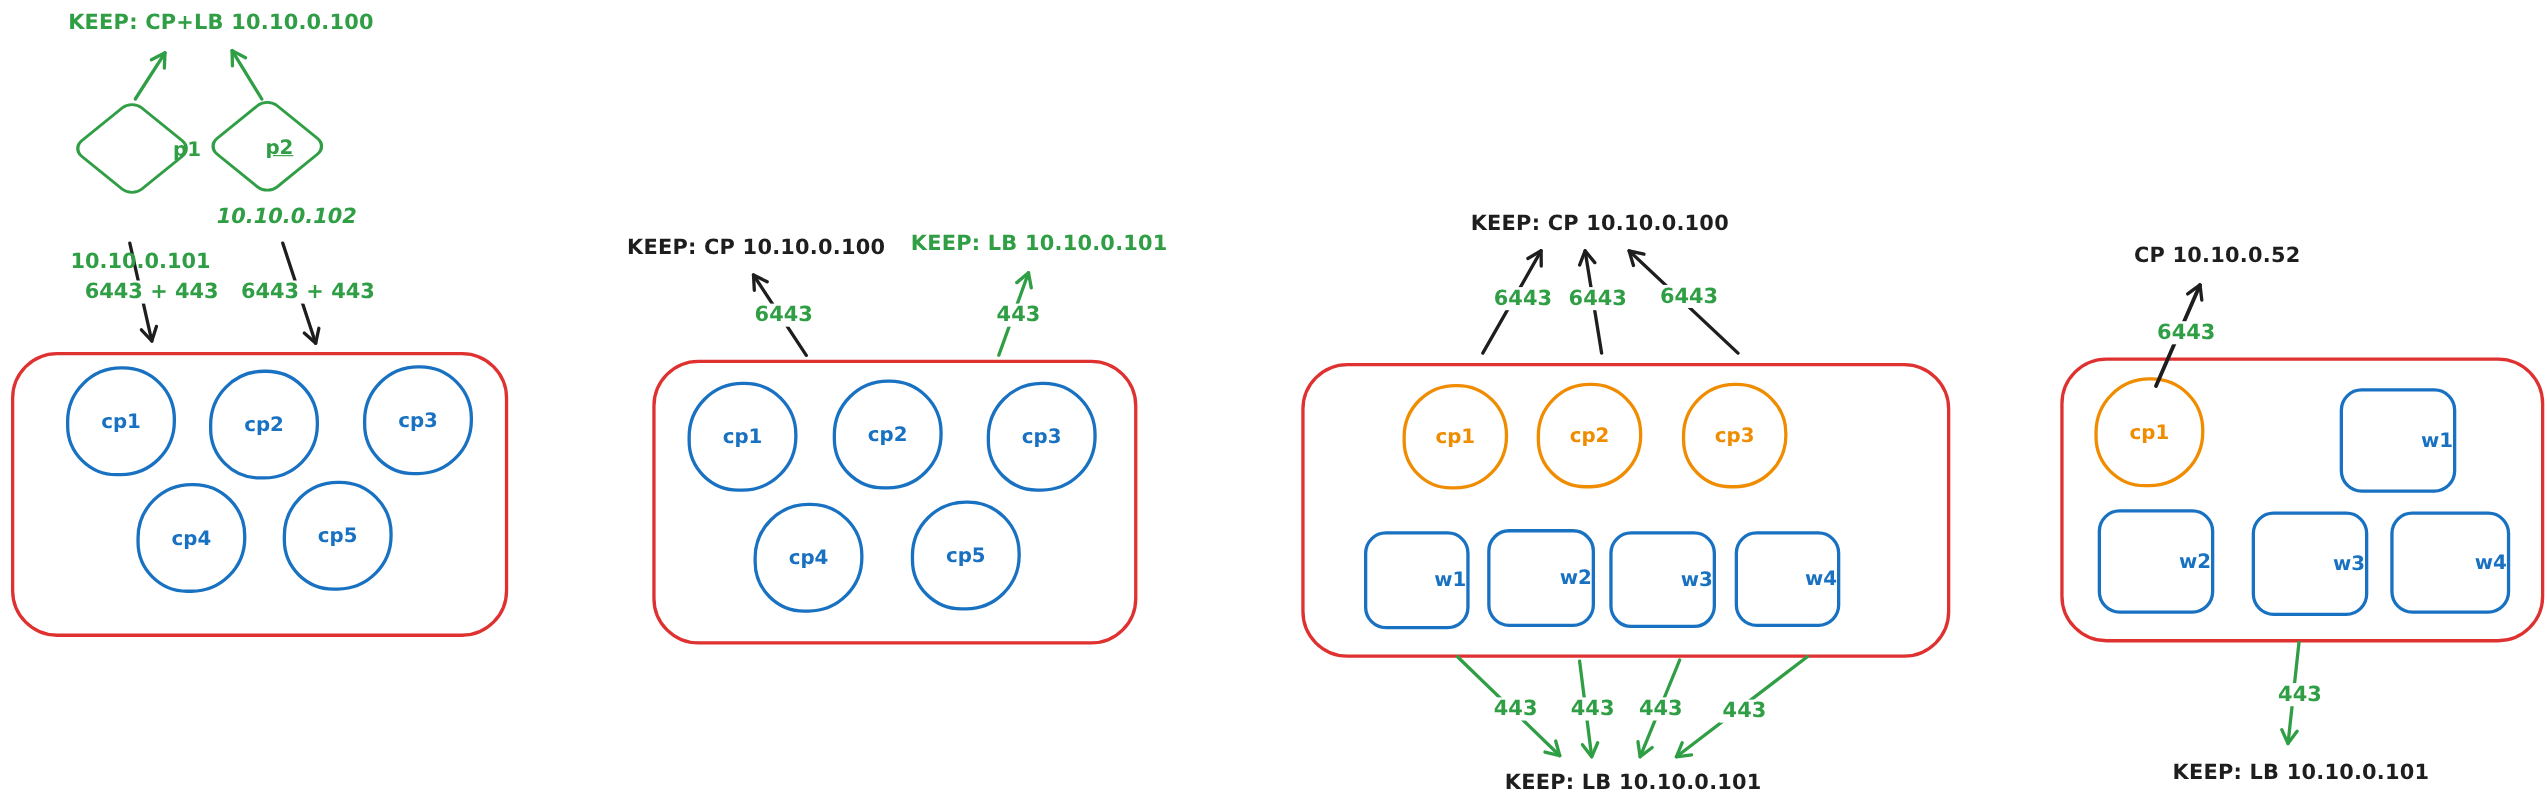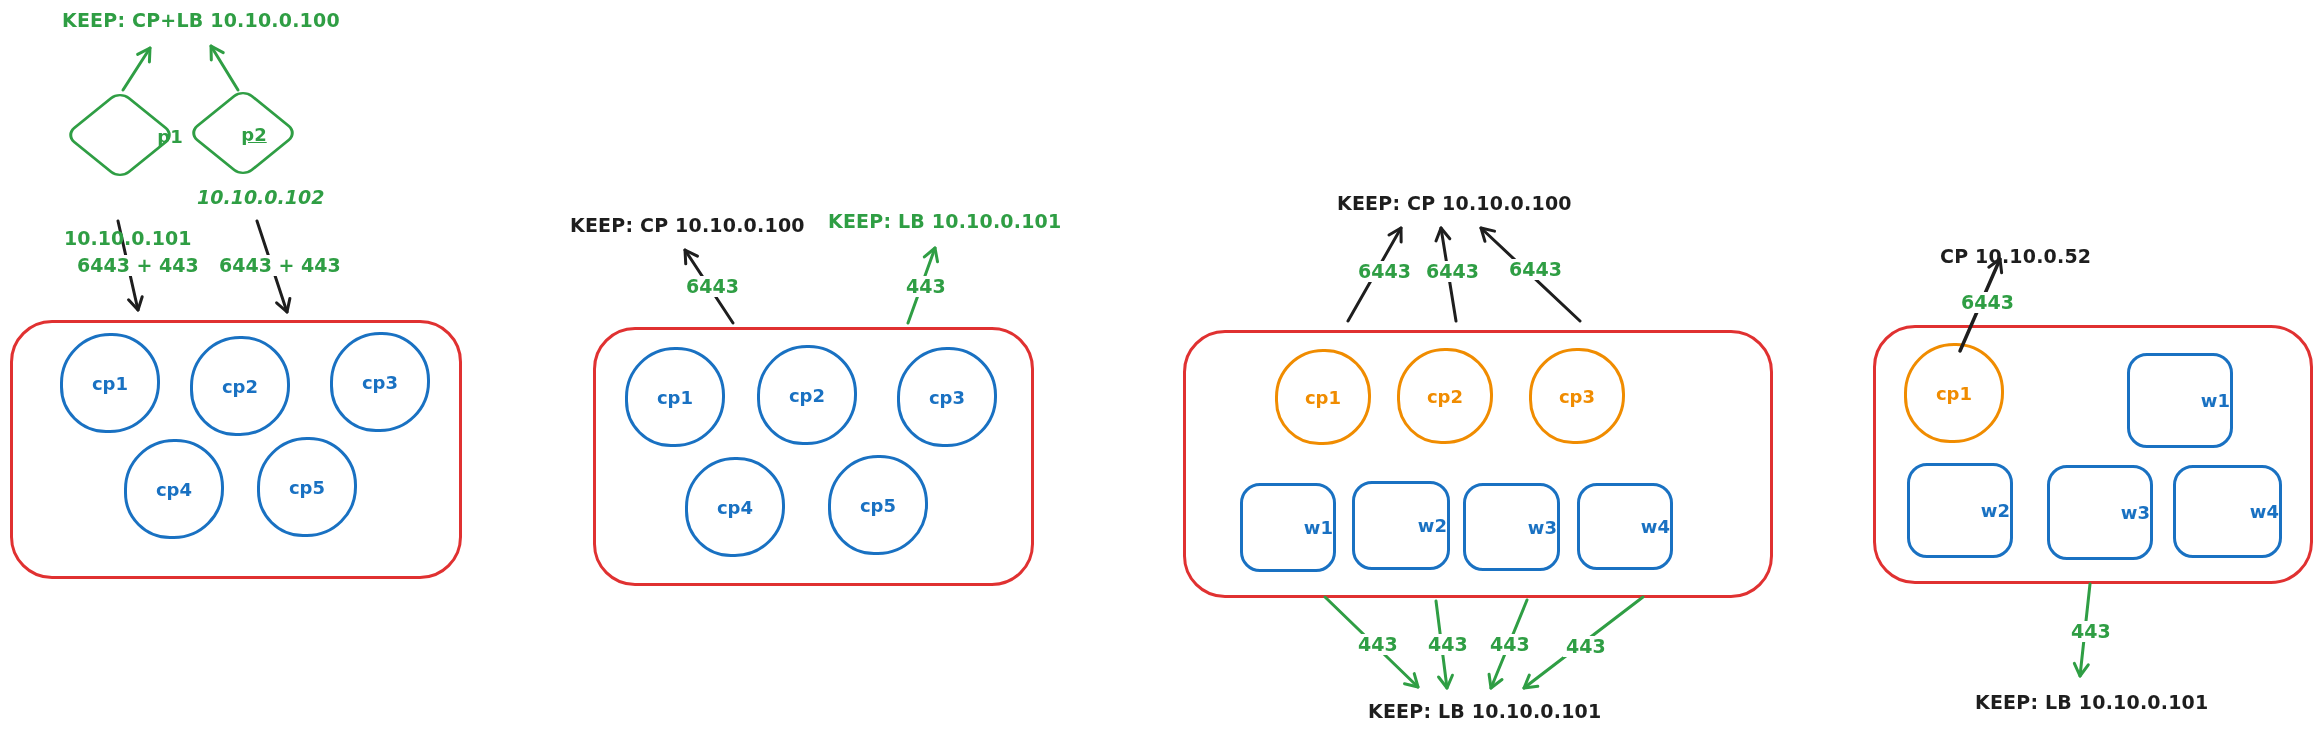--- a/index.html
+++ b/index.html
@@ -222,19 +222,19 @@
     <div class="lbl" style="left:1337px;top:193px;">KEEP: CP 10.10.0.100</div>
     <div class="port" style="left:1355px;top:261px;">6443</div>
     <div class="port" style="left:1423px;top:261px;">6443</div>
     <div class="port" style="left:1506px;top:259px;">6443</div>
     <div class="port" style="left:1355px;top:634px;">443</div>
     <div class="port" style="left:1425px;top:634px;">443</div>
     <div class="port" style="left:1487px;top:634px;">443</div>
     <div class="port" style="left:1563px;top:636px;">443</div>
     <div class="lbl" style="left:1368px;top:701px;">KEEP: LB 10.10.0.101</div>
 
-    <div class="lbl" style="left:1940px;top:222px;margin-top:24px;">CP 10.10.0.52</div>
+    <div class="lbl" style="left:1940px;top:222px;">CP 10.10.0.52</div>
     <div class="port" style="left:1958px;top:292px;">6443</div>
     <div class="port" style="left:2068px;top:621px;">443</div>
     <div class="lbl" style="left:1975px;top:692px;">KEEP: LB 10.10.0.101</div>
   </div>
 
 </div>
 
 </body></html>

